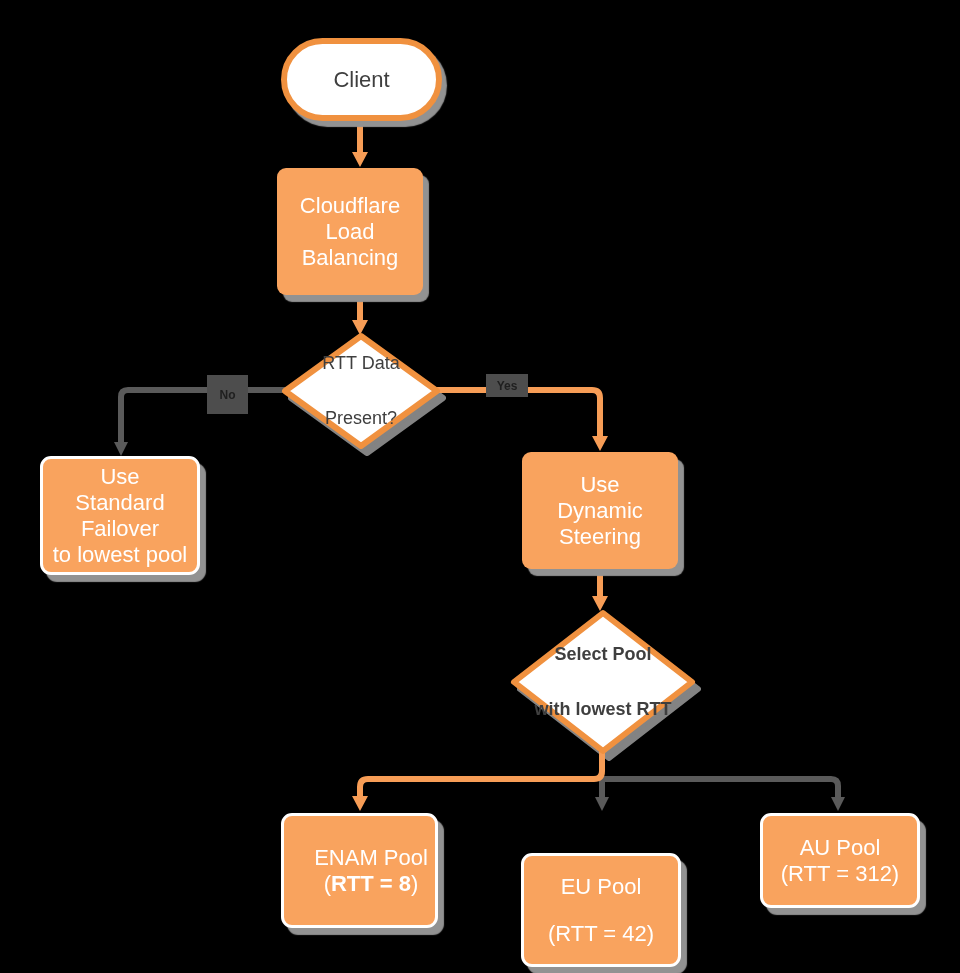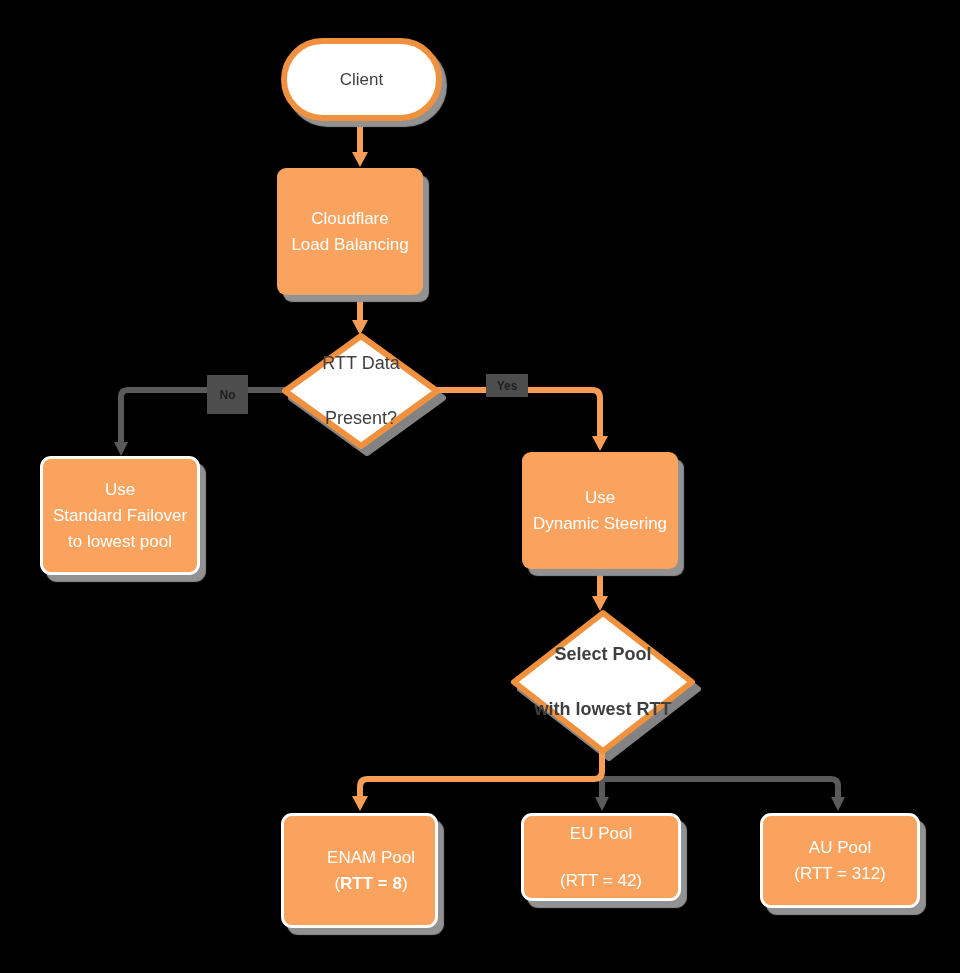--- a/index.html
+++ b/index.html
@@ -15,21 +15,21 @@
   .orange-line { fill: none; stroke: var(--orange-line, #F79D56); stroke-width: 6; stroke-linejoin: round; }
   .gray-line   { fill: none; stroke: var(--gray-line, #5A5A5A);   stroke-width: 6; stroke-linejoin: round; }
   .orange-arrow { fill: var(--orange-line, #F79D56); stroke: none; }
   .gray-arrow   { fill: var(--gray-line, #5A5A5A);   stroke: none; }
   .diamond-shape { fill: #ffffff; stroke: var(--node-border, #F0913F); stroke-width: 6; stroke-linejoin: round; }
   .diamond-shadow { fill: var(--shadow, #929292); opacity: 0.9; stroke: var(--shadow, #929292); stroke-width: 6; stroke-linejoin: round; }
 
   .node {
     position: absolute; box-sizing: border-box;
     display: flex; flex-direction: column; align-items: center; justify-content: center;
-    font-size: 17px; line-height: 26px;
+    text-align: center; font-size: 22px; line-height: 26px;
   }
   .box {
     background: var(--node-fill, #F9A35E);
     color: var(--white, #fff);
     border-radius: 9px;
     box-shadow: 6px 7px 1px var(--shadow, #929292);
   }
   .white-border { border: 3px solid #ffffff; border-radius: 11px; }
   .stadium {
     background: #ffffff;
@@ -124,21 +124,21 @@
   <div class="diamond-text" style="left:518px; top:654px; width:170px; height:56px;font-weight:bold;">
     <div>Select Pool</div>
     <div>with lowest RTT</div>
   </div>
 
   <div class="node box white-border" style="left:281px; top:813px; width:157px; height:115px;padding-left:23px;">
     <div>ENAM Pool</div>
     <div><span>(</span><span class="bold">RTT = 8</span><span>)</span></div>
   </div>
 
-  <div class="node box white-border" style="left:521px; top:813px; width:160px; height:88px;gap:21px;">
+  <div class="node box white-border" style="left:521px; top:853px; width:160px; height:114px;gap:21px;">
     <div>EU Pool</div>
     <div>(RTT = 42)</div>
   </div>
 
   <div class="node box white-border" style="left:760px; top:813px; width:160px; height:95px;">
     <div>AU Pool</div>
     <div>(RTT = 312)</div>
   </div>
 
 </div>

